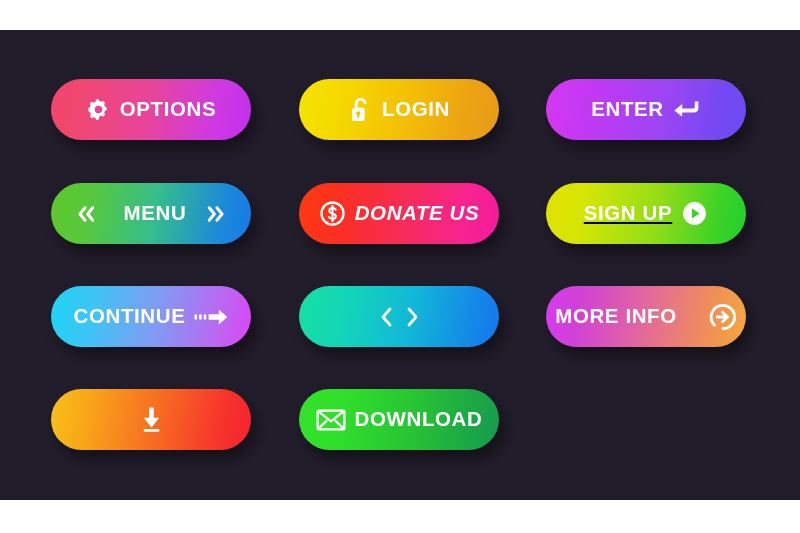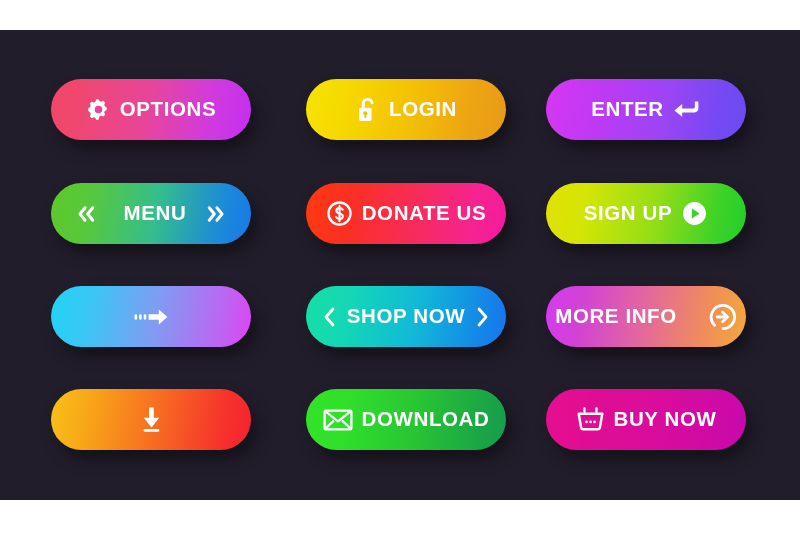--- a/index.html
+++ b/index.html
@@ -67,36 +67,36 @@
   .ico {
     display: inline-flex;
     align-items: center;
     justify-content: center;
     flex: 0 0 auto;
   }
   .ico svg { display: block; }
 
   
   .c0 { left: 51px; }
-  .c1 { left: 306px; }
+  .c1 { left: 299px; }
   .c2 { left: 546px; }
   
   .r0 { top: 49px; }
   .r1 { top: 153px; }
   .r2 { top: 256px; }
   .r3 { top: 359px; }
 
   
   .g-options   { background: linear-gradient(100deg, #f4456b 0%, #f0476d 12%, #e8459a 48%, #cf3ae0 80%, #c32ff0 100%); }
   .g-login     { background: linear-gradient(100deg, #f5e400 0%, #f6d900 20%, #f3be06 55%, #eda512 80%, #e79a18 100%); }
   .g-enter     { background: linear-gradient(100deg, #d637f2 0%, #c139f4 25%, #9a45f4 60%, #7549f3 85%, #6b4bf2 100%); }
 
   .g-menu      { background: linear-gradient(100deg, #5ec82b 0%, #57c83c 20%, #35bd8d 52%, #1c8ad8 84%, #1878e8 100%); }
-  .g-donate    { background: linear-gradient(100deg, #ff3a10 0%, #fb2f22 22%, #f72c56 52%, #f62390 82%, #f51a9e 100%); }
-  .g-signup    { background: linear-gradient(100deg, #e2e200 0%, #d5e505 20%, #93dd17 55%, #3cd227 85%, #21cf2c 100%); }
+  .g-donate    { background: linear-gradient(100deg, #ff3a10 0%, #fb2f22 22%, #f72c56 52%, #f62390 82%, #f51a9e 100%); font-style: italic; }
+  .g-signup    { background: linear-gradient(100deg, #e2e200 0%, #d5e505 20%, #93dd17 55%, #3cd227 85%, #21cf2c 100%); text-decoration: underline; }
 
   .g-continue  { background: linear-gradient(100deg, #1fd4f5 0%, #3ec4f5 22%, #7f9cf3 52%, #b869f2 82%, #dd45f3 100%); }
   .g-shopnow   { background: linear-gradient(100deg, #16dfa4 0%, #13d7b6 22%, #12b8d8 55%, #1489e6 85%, #1675ee 100%); }
   .g-moreinfo  { background: linear-gradient(100deg, #d53bf0 0%, #d142d4 18%, #e2679e 48%, #f08e58 80%, #f4a93a 100%); gap: 32px; }
 
   .g-download  { background: linear-gradient(100deg, #f8c11a 0%, #f8a818 18%, #f77121 50%, #f6342b 84%, #f42130 100%); }
   .g-contact   { background: linear-gradient(100deg, #34e328 0%, #2fdf2a 22%, #27c434 56%, #1ba646 86%, #169b4d 100%); }
   .g-buynow    { background: linear-gradient(100deg, #e60e8e 0%, #e00d93 22%, #d90c9c 56%, #cd0aa6 86%, #c609ac 100%); }
 </style>
 </head>
@@ -168,37 +168,37 @@
         <span class="label">SIGN UP</span>
         <span class="ico">
           <svg width="27" height="27" viewBox="0 0 26 26" fill="none">
             <circle cx="13" cy="13" r="11" fill="#fff"></circle>
             <path d="M10.6 8.1l7.3 4.9-7.3 4.9z" fill="#3cd227"></path>
           </svg>
         </span>
       </button>
 
       <button class="btn c0 r2 g-continue">
+        <span class="label">CONTINUE</span>
         <span class="ico">
           <svg width="34" height="22" viewBox="0 0 34 22" fill="#fff">
             <rect x="0.5" y="8.3" width="2.6" height="5.4" rx="1.1"></rect>
             <rect x="5.1" y="8.3" width="2.6" height="5.4" rx="1.1"></rect>
             <rect x="9.7" y="8.3" width="2.6" height="5.4" rx="1.1"></rect>
             <path d="M14.6 8.3h10.2V3.4L33.4 11l-8.6 7.6v-4.9H14.6z"></path>
           </svg>
         </span>
       </button>
 
       <button class="btn c1 r2 g-shopnow">
         <span class="ico">
           <svg width="17" height="24" viewBox="0 0 17 24" fill="none" stroke="#fff" stroke-width="2.8" stroke-linecap="round" stroke-linejoin="round">
             <path d="M12 4L5 12l7 8"></path>
           </svg>
         </span>
-        <span class="label">SHOP NOW</span>
         <span class="ico">
           <svg width="17" height="24" viewBox="0 0 17 24" fill="none" stroke="#fff" stroke-width="2.8" stroke-linecap="round" stroke-linejoin="round">
             <path d="M5 4l7 8-7 8"></path>
           </svg>
         </span>
       </button>
 
       <button class="btn c2 r2 g-moreinfo">
         <span class="label">MORE INFO</span>
         <span class="ico">
@@ -224,28 +224,16 @@
         <span class="ico">
           <svg width="30" height="24" viewBox="0 0 30 24" fill="none" stroke="#fff" stroke-width="2.3" stroke-linejoin="round">
             <rect x="1.6" y="2.6" width="26.8" height="18.8" rx="1.2"></rect>
             <path d="M1.6 2.6L15 13.4 28.4 2.6"></path>
             <path d="M1.6 21.4l9.4-9.0M28.4 21.4l-9.4-9.0"></path>
           </svg>
         </span>
         <span class="label">DOWNLOAD</span>
       </button>
 
-      <button class="btn c2 r3 g-buynow">
-        <span class="ico">
-          <svg width="29" height="27" viewBox="0 0 28 26" fill="none">
-            <path d="M8.2 2.2v3.4M19.8 2.2v3.4" stroke="#fff" stroke-width="2.2" stroke-linecap="round"></path>
-            <path d="M2.6 7.4h22.8l-2.3 13.2a2.2 2.2 0 0 1-2.2 1.8H7.1a2.2 2.2 0 0 1-2.2-1.8z" stroke="#fff" stroke-width="2.4" stroke-linejoin="round"></path>
-            <circle cx="10.1" cy="15.3" r="1.25" fill="#fff"></circle>
-            <circle cx="14.0" cy="15.3" r="1.25" fill="#fff"></circle>
-            <circle cx="17.9" cy="15.3" r="1.25" fill="#fff"></circle>
-          </svg>
-        </span>
-        <span class="label">BUY NOW</span>
-      </button>
 
     </div>
   </div>
 </div>
 
 </body></html>

